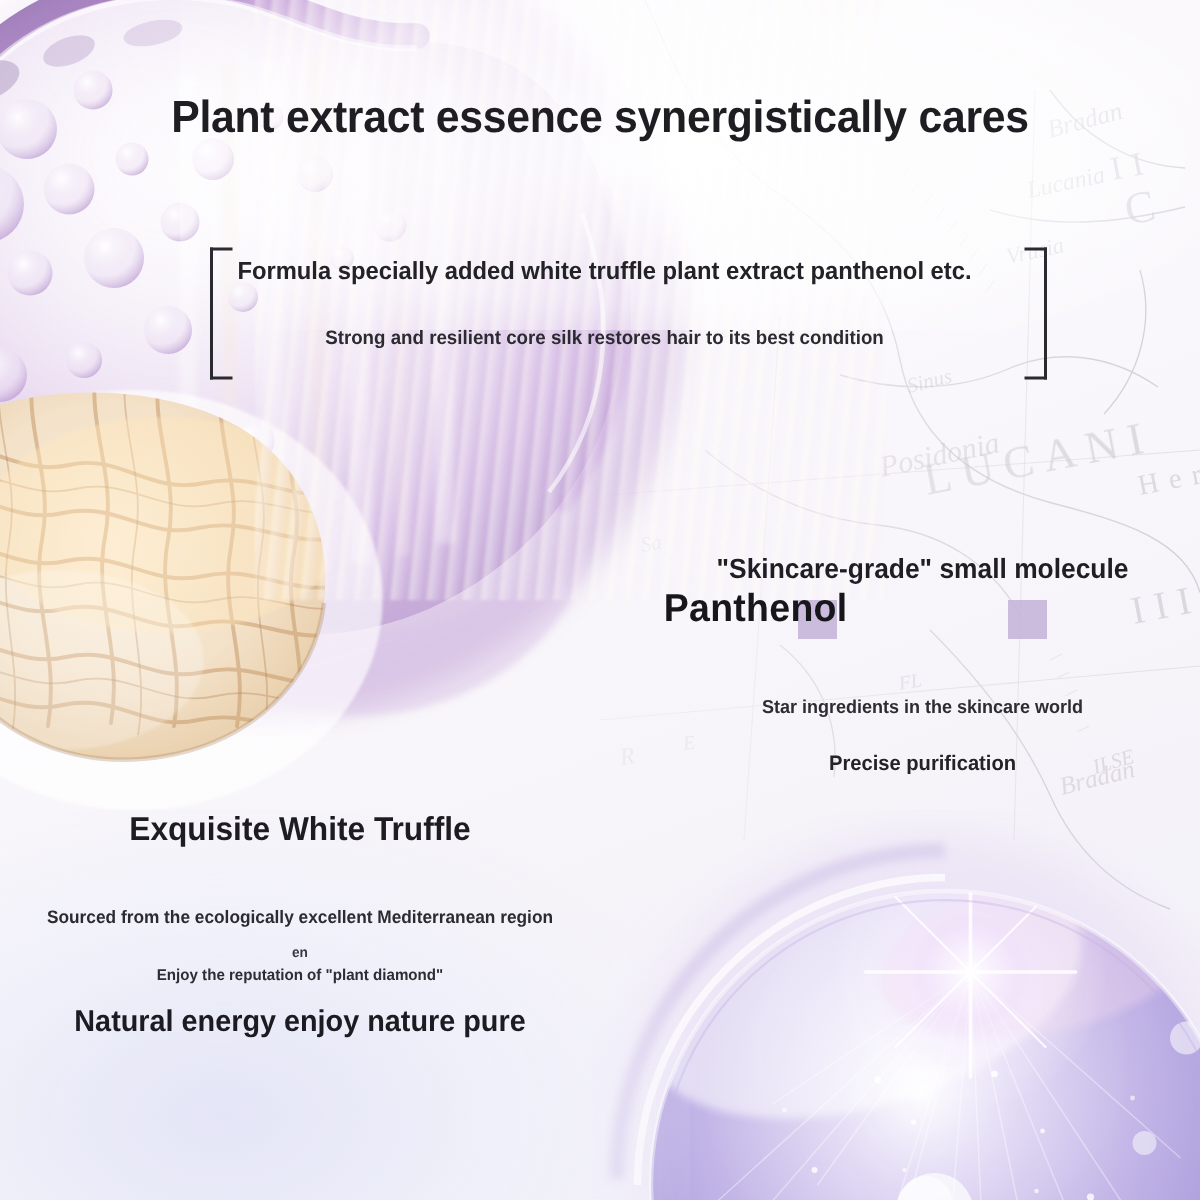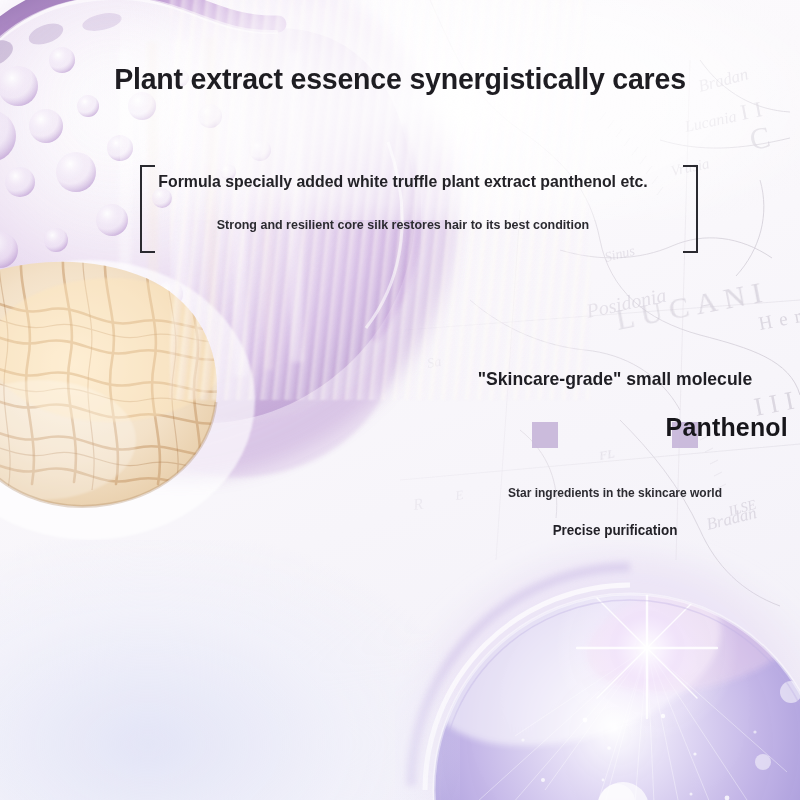--- a/index.html
+++ b/index.html
@@ -165,23 +165,22 @@
   }
   .skincare-grade {
     text-align: center;
     font-size: 18.5px;
     font-weight: 700;
     color: #1f1e24;
     transform: scaleX(0.95);
   }
   .panthenol-row {
     position: relative;
-    margin-top: 22px;
     height: 40px;
-    text-align: right;
+    text-align: left;
   }
   .panthenol-hl {
     position: absolute;
     top: 10px;
     width: 26px; height: 26px;
     background: #c5b5d8;
     opacity: 0.9;
   }
   .panthenol-hl.l { left: 92px; }
   .panthenol-hl.r { right: 92px; }
@@ -600,15 +599,22 @@
       <div class="skincare-grade">"Skincare-grade" small molecule</div>
       <div class="panthenol-row">
         <span class="panthenol-hl l"></span>
         <span class="panthenol-hl r"></span>
         <span class="panthenol-text">Panthenol</span>
       </div>
       <div class="star-line">Star ingredients in the skincare world</div>
       <div class="precise-line">Precise purification</div>
     </div>
 
+    <div class="left-group">
+      <div class="exquisite">Exquisite White Truffle</div>
+      <div class="sourced-line">Sourced from the ecologically excellent Mediterranean region</div>
+      <div class="en-line">en</div>
+      <div class="reputation-line">Enjoy the reputation of "plant diamond"</div>
+      <div class="natural-line">Natural energy enjoy nature pure</div>
+    </div>
 
   </div>
 </div>
 
 </body></html>

